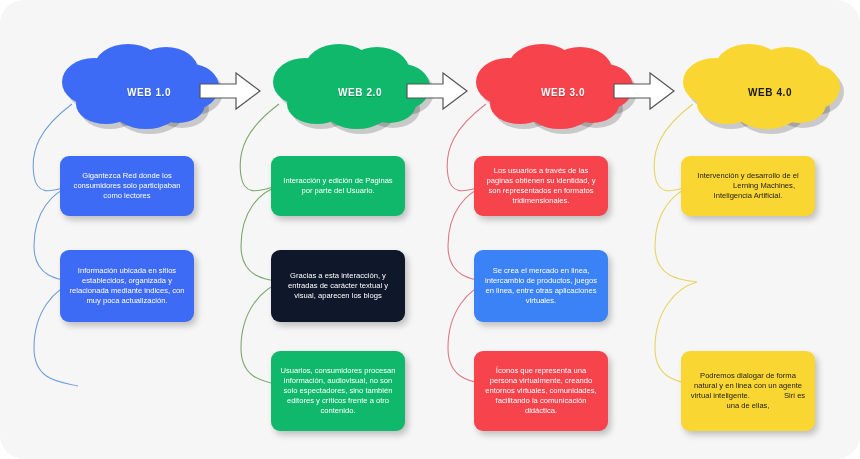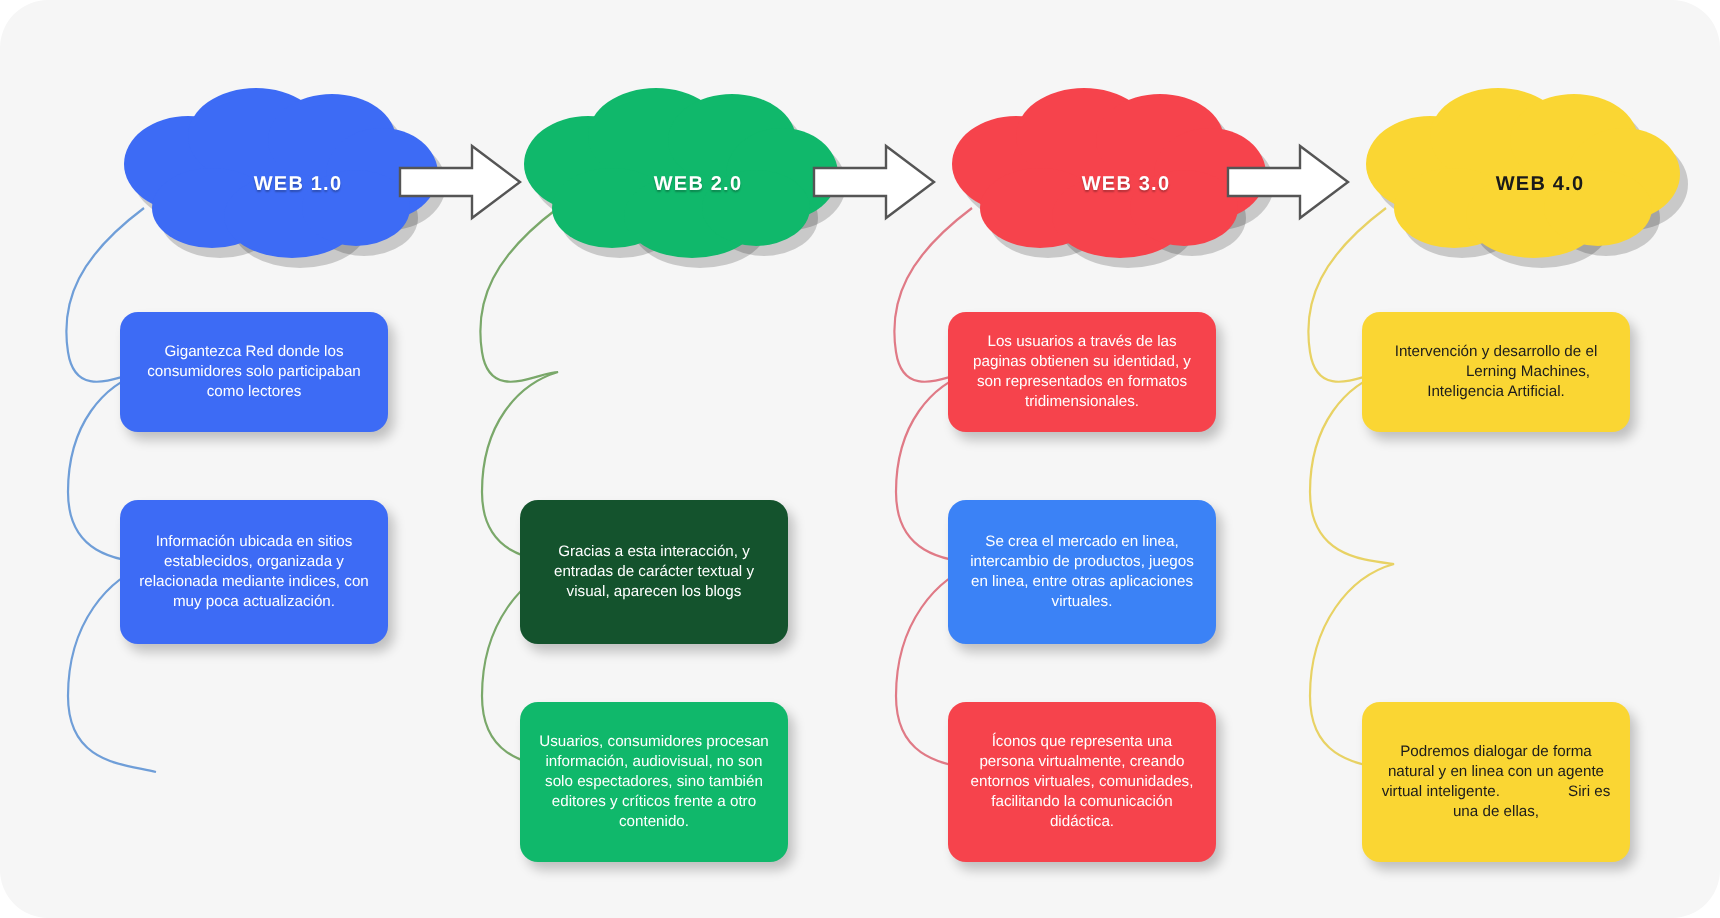--- a/index.html
+++ b/index.html
@@ -146,21 +146,21 @@
             <ellipse cx="100" cy="66" rx="34" ry="21"></ellipse>
           <ellipse cx="132" cy="62" rx="27" ry="19"></ellipse>
         </g>
       </svg>
       <div class="cloud-label">WEB 1.0</div>
     </div>
     <div class="box box-1" style="background:#3D6BF5">Gigantezca Red donde los consumidores solo participaban como lectores</div>
     <div class="box box-2" style="background:#3D6BF5">Información ubicada en sitios establecidos, organizada y relacionada mediante indices, con muy poca actualización.</div>
   </div>
 
-  <div class="column" style="left:246px">
+  <div class="column" style="left:257px">
     <div class="cloud-wrap">
       <svg class="cloud-svg" width="206" height="100" viewBox="0 0 206 100" xmlns="http://www.w3.org/2000/svg">
         <g transform="translate(4,5)" fill="rgba(0,0,0,0.18)">
           <ellipse cx="48" cy="40" rx="32" ry="24"></ellipse>
             <ellipse cx="82" cy="26" rx="34" ry="24"></ellipse>
           <ellipse cx="120" cy="28" rx="32" ry="23"></ellipse>
             <ellipse cx="145" cy="45" rx="28" ry="23"></ellipse>
           <ellipse cx="60" cy="62" rx="30" ry="20"></ellipse>
             <ellipse cx="100" cy="66" rx="34" ry="21"></ellipse>
           <ellipse cx="132" cy="62" rx="27" ry="19"></ellipse>
@@ -170,21 +170,22 @@
             <ellipse cx="82" cy="26" rx="34" ry="24"></ellipse>
           <ellipse cx="120" cy="28" rx="32" ry="23"></ellipse>
             <ellipse cx="145" cy="45" rx="28" ry="23"></ellipse>
           <ellipse cx="60" cy="62" rx="30" ry="20"></ellipse>
             <ellipse cx="100" cy="66" rx="34" ry="21"></ellipse>
           <ellipse cx="132" cy="62" rx="27" ry="19"></ellipse>
         </g>
       </svg>
       <div class="cloud-label">WEB 2.0</div>
     </div>
-    <div class="box box-2" style="background:#14532d">Gracias a esta interacción, y entradas de carácter textual y visual, aparecen los blogs</div>
+    <div class="box box-1" style="background:#10B86B">Interacción y edición de Paginas por parte del Usuario.</div>
+    <div class="box box-2" style="background:#0f172a">Gracias a esta interacción, y entradas de carácter textual y visual, aparecen los blogs</div>
     <div class="box box-3" style="background:#10B86B">Usuarios, consumidores procesan información, audiovisual, no son solo espectadores, sino también editores y críticos frente a otro contenido.</div>
   </div>
 
   <div class="column" style="left:460px">
     <div class="cloud-wrap">
       <svg class="cloud-svg" width="206" height="100" viewBox="0 0 206 100" xmlns="http://www.w3.org/2000/svg">
         <g transform="translate(4,5)" fill="rgba(0,0,0,0.18)">
           <ellipse cx="48" cy="40" rx="32" ry="24"></ellipse>
             <ellipse cx="82" cy="26" rx="34" ry="24"></ellipse>
           <ellipse cx="120" cy="28" rx="32" ry="23"></ellipse>

